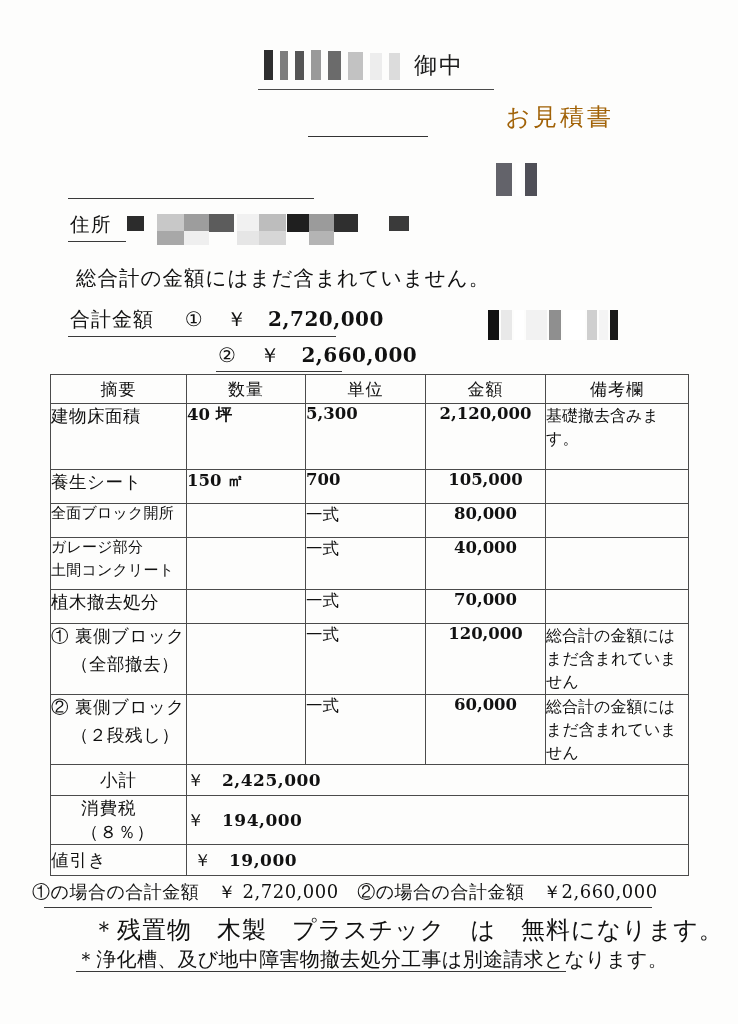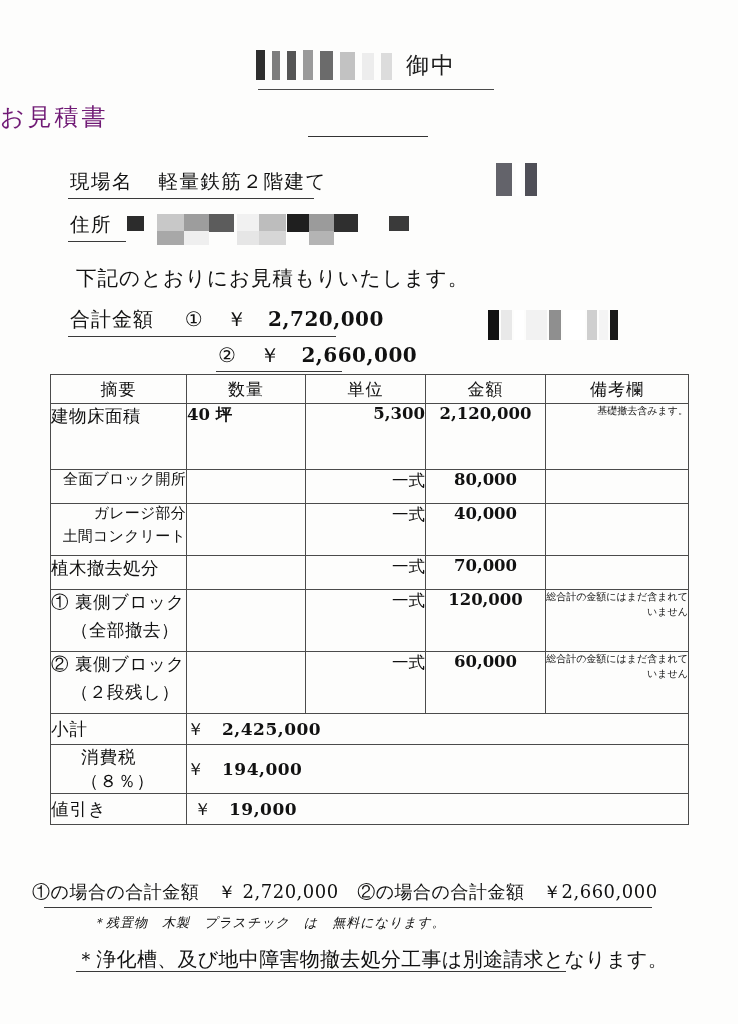--- a/index.html
+++ b/index.html
@@ -23,39 +23,39 @@
   
   .abs { position: absolute; }
   .nowrap { white-space: nowrap; }
 
   
   .redact-group { position: absolute; display: flex; align-items: flex-end; }
   .redact-bar { display: inline-block; }
 
   
   #addressee-line {
-    top: 48px; left: 256px; width: 228px;
+    top: 48px; left: 264px; width: 228px;
     height: 40px;
   }
   #addressee-underline {
     top: 89px; left: 258px; width: 236px;
     border-bottom: 1.8px solid #4a4a4a;
   }
   #addressee-honorific {
     position: absolute; left: 150px; top: 2px;
     font-size: 23px; letter-spacing: 2px;
     font-family: "DejaVu Serif", serif;
     color: #1c1c1c;
   }
   #doc-title {
     top: 101px; left: 0; width: 614px;
-    text-align: left;
+    text-align: right;
     font-size: 24px;
     letter-spacing: 3px;
-    color: #701a75;
+    color: #a16207;
   }
   #doc-title-underline {
     top: 136px; left: 308px; width: 120px;
     border-bottom: 1.9px solid #333;
   }
 
   
   #site-row {
     top: 168px; left: 70px;
     font-size: 19.5px; letter-spacing: 1.5px;
@@ -119,26 +119,26 @@
     text-align: center;
     font-weight: normal;
     font-size: 17px;
     height: 28px;
     line-height: 28px;
     letter-spacing: 1px;
   }
   .cell-pad { padding: 3px 6px; }
   .c-desc   { text-align: left;  }
   .c-qty    { text-align: left;  }
-  .c-unit   { text-align: right;}
+  .c-unit   { text-align: left;}
   .c-amount { text-align: center;}
-  .c-note   { text-align: right; font-size: 10px; line-height: 1.45; }
+  .c-note   { text-align: left; font-size: 16px; line-height: 1.45; }
 
   .desc-main { font-size: 17.5px; letter-spacing: 0.5px; }
-  .desc-small { font-size: 15px; letter-spacing: 0.2px; text-align: right; }
+  .desc-small { font-size: 15px; letter-spacing: 0.2px; }
   .desc-indent { padding-left: 20px; }
   .num { font-family: "DejaVu Serif", serif; font-weight: bold; font-size: 16.5px; }
 
   .sum-label { font-size: 17.5px; letter-spacing: 1px; }
   .sum-value {
     text-align: left;
     padding-left: 54px;
     font-size: 17px;
   }
   .sum-value .yenmark { margin-right: 18px; }
@@ -152,21 +152,21 @@
   #footer-line-1 {
     top: 880px; left: 32px;
     font-size: 18px; letter-spacing: 0.5px;
   }
   #footer-underline-1 {
     top: 907px; left: 44px; width: 608px;
     border-bottom: 1.5px solid #3a3a3a;
   }
   #footer-line-2 {
     top: 914px; left: 92px;
-    font-size: 13px; letter-spacing: 1px; font-style: italic;
+    font-size: 24px; letter-spacing: 1px;
   }
   #footer-line-3 {
     top: 946px; left: 76px;
     font-size: 20px; letter-spacing: 0.3px;
   }
   #footer-underline-3 {
     top: 971px; left: 76px; width: 490px;
     border-bottom: 1.4px solid #3a3a3a;
   }
 </style>
@@ -192,25 +192,20 @@
 
   <div class="abs" id="doc-title">お見積書</div>
   <div class="abs" id="doc-title-underline"></div>
 
   <div class="redact-group" id="upper-right-redaction" style="left:496px; top:160px; gap:4px; height:36px;">
       <span class="redact-bar" style="width: 16px; height: 33px; background: rgb(99, 99, 106);"></span>
       <span class="redact-bar" style="width: 5px; height: 33px; background: rgb(255, 255, 255);"></span>
       <span class="redact-bar" style="width: 12px; height: 33px; background: rgb(79, 79, 87);"></span>
     </div>
 
-  <div class="abs nowrap" id="site-row">
-    <span>現場名</span>
-    <span style="display:inline-block; width:10px;"></span>
-    <span>軽量鉄筋２階建て</span>
-  </div>
   <div class="abs" id="site-underline"></div>
 
   <div class="abs nowrap" id="addr-row">
     <span>住所</span>
   </div>
   <div class="abs" id="address-redaction" style="left:127px; top:212px; width:300px; height:38px;">
       <span style="position: absolute; left: 0px; top: 4px; width: 17px; height: 15px; background: rgb(44, 44, 44);"></span>
       <span style="position: absolute; left: 30px; top: 2px; width: 27px; height: 18px; background: rgb(200, 200, 200);"></span>
       <span style="position: absolute; left: 30px; top: 19px; width: 27px; height: 14px; background: rgb(168, 168, 168);"></span>
       <span style="position: absolute; left: 57px; top: 2px; width: 25px; height: 18px; background: rgb(157, 157, 157);"></span>
@@ -221,21 +216,21 @@
       <span style="position: absolute; left: 132px; top: 2px; width: 27px; height: 18px; background: rgb(189, 189, 189);"></span>
       <span style="position: absolute; left: 132px; top: 19px; width: 27px; height: 14px; background: rgb(214, 214, 214);"></span>
       <span style="position: absolute; left: 160px; top: 2px; width: 22px; height: 18px; background: rgb(31, 31, 31);"></span>
       <span style="position: absolute; left: 182px; top: 2px; width: 25px; height: 18px; background: rgb(155, 155, 155);"></span>
       <span style="position: absolute; left: 182px; top: 19px; width: 25px; height: 14px; background: rgb(180, 180, 180);"></span>
       <span style="position: absolute; left: 207px; top: 2px; width: 24px; height: 18px; background: rgb(47, 47, 47);"></span>
       <span style="position: absolute; left: 262px; top: 4px; width: 20px; height: 15px; background: rgb(58, 58, 58);"></span>
     </div>
   <div class="abs" id="addr-underline"></div>
 
-  <div class="abs nowrap" id="lead-text">下記のとおりにお見積もりいたします。</div>
+  <div class="abs nowrap" id="lead-text">総合計の金額にはまだ含まれていません。</div>
 
   <div class="abs nowrap" id="grand-label-row">
     <span>合計金額</span>
     <span style="display:inline-block; width:16px;"></span>
     <span>①</span>
     <span style="display:inline-block; width:8px;"></span>
     <span class="yen">￥</span>
     <span style="display:inline-block; width:6px;"></span>
     <span class="amt">2,720,000</span>
   </div>
@@ -284,20 +279,29 @@
           <td class="cell-pad c-desc">
             <div class="desc-main">建物床面積</div>
           </td>
           <td class="cell-pad c-qty"><span class="num">40 坪</span></td>
           <td class="cell-pad c-unit"><span class="num">5,300</span></td>
           <td class="cell-pad c-amount"><span class="num">2,120,000</span></td>
           <td class="cell-pad c-note"><span>基礎撤去含みます。</span></td>
         </tr>
         <tr style="height: 34px;">
           <td class="cell-pad c-desc">
+            <div class="desc-main">養生シート</div>
+          </td>
+          <td class="cell-pad c-qty"><span class="num">150 ㎡</span></td>
+          <td class="cell-pad c-unit"><span class="num">700</span></td>
+          <td class="cell-pad c-amount"><span class="num">105,000</span></td>
+          <td class="cell-pad c-note"></td>
+        </tr>
+        <tr style="height: 34px;">
+          <td class="cell-pad c-desc">
             <div class="desc-small">全面ブロック開所</div>
           </td>
           <td class="cell-pad c-qty"></td>
           <td class="cell-pad c-unit"><span style="font-size: 16.5px;">一式</span></td>
           <td class="cell-pad c-amount"><span class="num">80,000</span></td>
           <td class="cell-pad c-note"></td>
         </tr>
         <tr style="height: 52px;">
           <td class="cell-pad c-desc">
             <div class="desc-small">ガレージ部分</div>
@@ -331,21 +335,21 @@
           <td class="cell-pad c-desc">
             <div class="desc-main">② 裏側ブロック</div>
             <div class="desc-main desc-indent" style="margin-top: 4px;">（２段残し）</div>
           </td>
           <td class="cell-pad c-qty"></td>
           <td class="cell-pad c-unit"><span style="font-size: 16.5px;">一式</span></td>
           <td class="cell-pad c-amount"><span class="num">60,000</span></td>
           <td class="cell-pad c-note"><span>総合計の金額にはまだ含まれていません</span></td>
         </tr>
         <tr style="height: 31px;">
-          <td class="cell-pad sum-label" style="vertical-align: middle;">小計</td>
+          <td class="cell-pad sum-label" style="vertical-align: middle; text-align: center;">小計</td>
           <td colspan="4" class="cell-pad sum-value" style="vertical-align: middle;"><span class="yen yenmark">￥</span><span class="amt">2,425,000</span></td>
         </tr>
         <tr style="height: 31px;">
           <td class="cell-pad sum-label" style="vertical-align: middle; padding-left: 30px;">消費税（８％）</td>
           <td colspan="4" class="cell-pad sum-value" style="vertical-align: middle;"><span class="yen yenmark">￥</span><span class="amt">194,000</span></td>
         </tr>
         <tr style="height: 31px;">
           <td class="cell-pad sum-label" style="vertical-align: middle;">値引き</td>
           <td colspan="4" class="cell-pad sum-value" style="vertical-align: middle; padding-left: 7px;"><span class="yen yenmark">￥</span><span class="amt">19,000</span></td>
         </tr>

